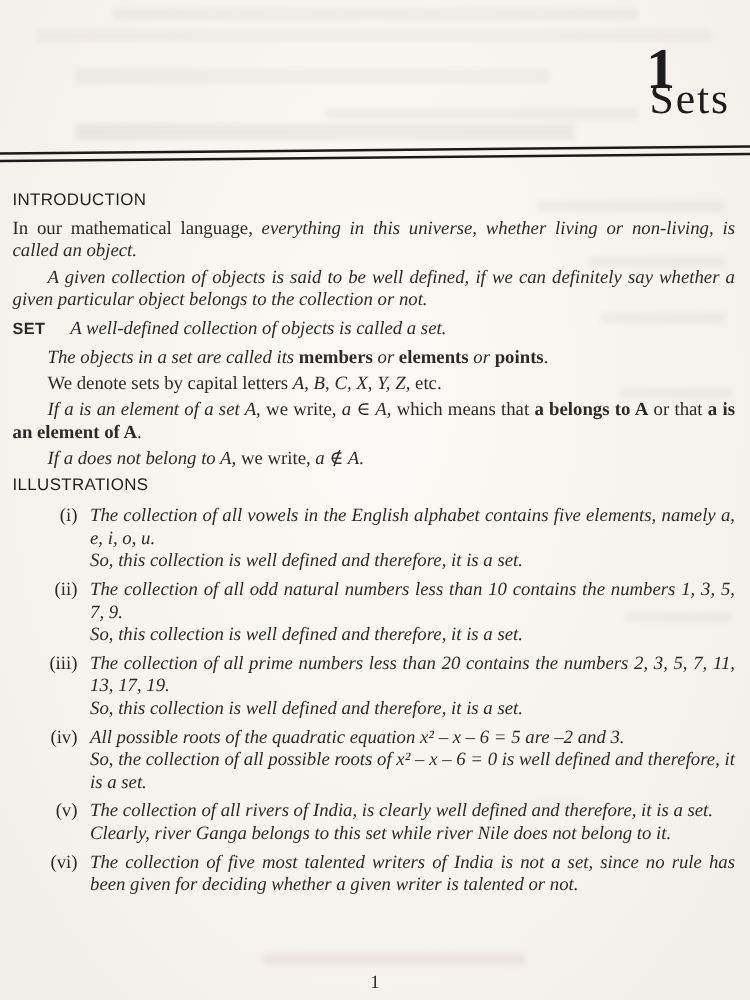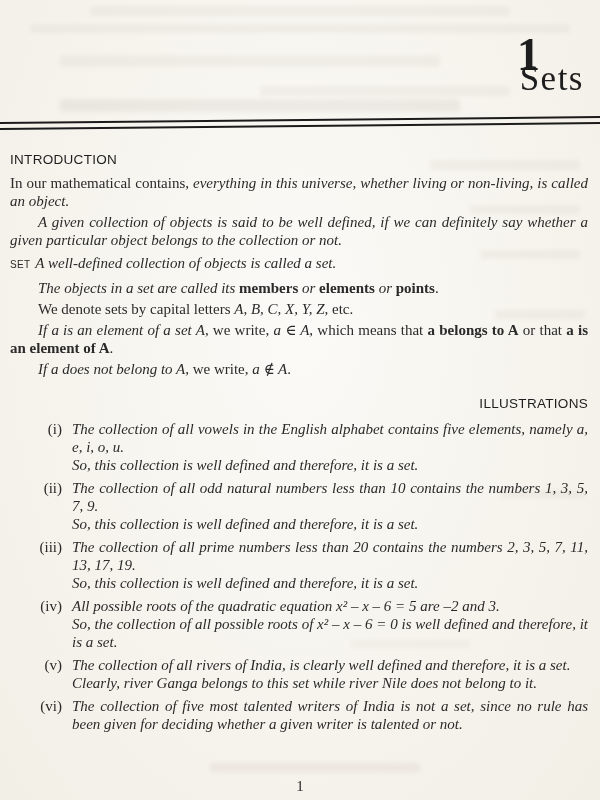--- a/index.html
+++ b/index.html
@@ -34,23 +34,23 @@
     margin:0 0 7px 0;
   }
   .content p { margin:0 0 3px 0; font-size:15px; line-height:18px; }
   .j { text-align:justify; }
   .i { font-style:italic; }
   .bi { font-weight:bold; }
   .ind { text-indent:28px; }
   .mb5 { margin-bottom:5px !important; }
   .set-label {
     font-family:"Liberation Sans","DejaVu Sans",sans-serif;
-    font-weight:normal; font-size:10px; letter-spacing:.3px; margin-right:5px;
+    font-weight:bold; font-size:13px; letter-spacing:.3px; margin-right:20px;
   }
-  .illus-head { margin:18px 0 9px 0;text-align:right; }
+  .illus-head { margin:4px 0 9px 0; }
   .item { display:grid; grid-template-columns:52px 1fr; column-gap:10px; margin-bottom:5px; }
   .marker { text-align:right; font-size:15px; line-height:18px; }
   .itext { min-width:0;font-style:italic; }
   .itext .sentence { font-size:15px; line-height:18px; text-align:justify; }
   .pagenum {
     position:absolute; left:0; right:0; bottom:5px;
     text-align:center; font-size:15px; color:#2a2a2a;
   }
 </style>
 </head>
@@ -72,21 +72,21 @@
   <div class="smudge pink" style="left:210px;top:763px;width:210px;height:9px;"></div>
 
   <div class="chapter-num">1</div>
   <div class="chapter-title">Sets</div>
   <div class="double-rule"></div>
 
   <div class="content">
 
     <h2 class="sect-head">INTRODUCTION</h2>
 
-    <p class="j"><span>In our mathematical contains, </span><span class="i">everything in this universe, whether living or non-living, is called an object.</span></p>
+    <p class="j"><span>In our mathematical language, </span><span class="i">everything in this universe, whether living or non-living, is called an object.</span></p>
 
     <p class="j ind i mb5">A given collection of objects is said to be well defined, if we can definitely say whether a given particular object belongs to the collection or not.</p>
 
     <p class="j mb5"><span class="set-label">SET</span><span class="i">A well-defined collection of objects is called a set.</span></p>
 
     <p class="j ind"><span class="i">The objects in a set are called its </span><span class="bi">members</span><span class="i"> or </span><span class="bi">elements</span><span class="i"> or </span><span class="bi">points</span><span>.</span></p>
 
     <p class="j ind"><span>We denote sets by capital letters </span><span class="i">A, B, C, X, Y, Z,</span><span> etc.</span></p>
 
     <p class="j ind"><span class="i">If a is an element of a set A,</span><span> we write, </span><span class="i">a ∈ A,</span><span> which means that </span><span class="bi">a belongs to A</span><span> or that </span><span class="bi">a is an element of A</span><span>.</span></p>

